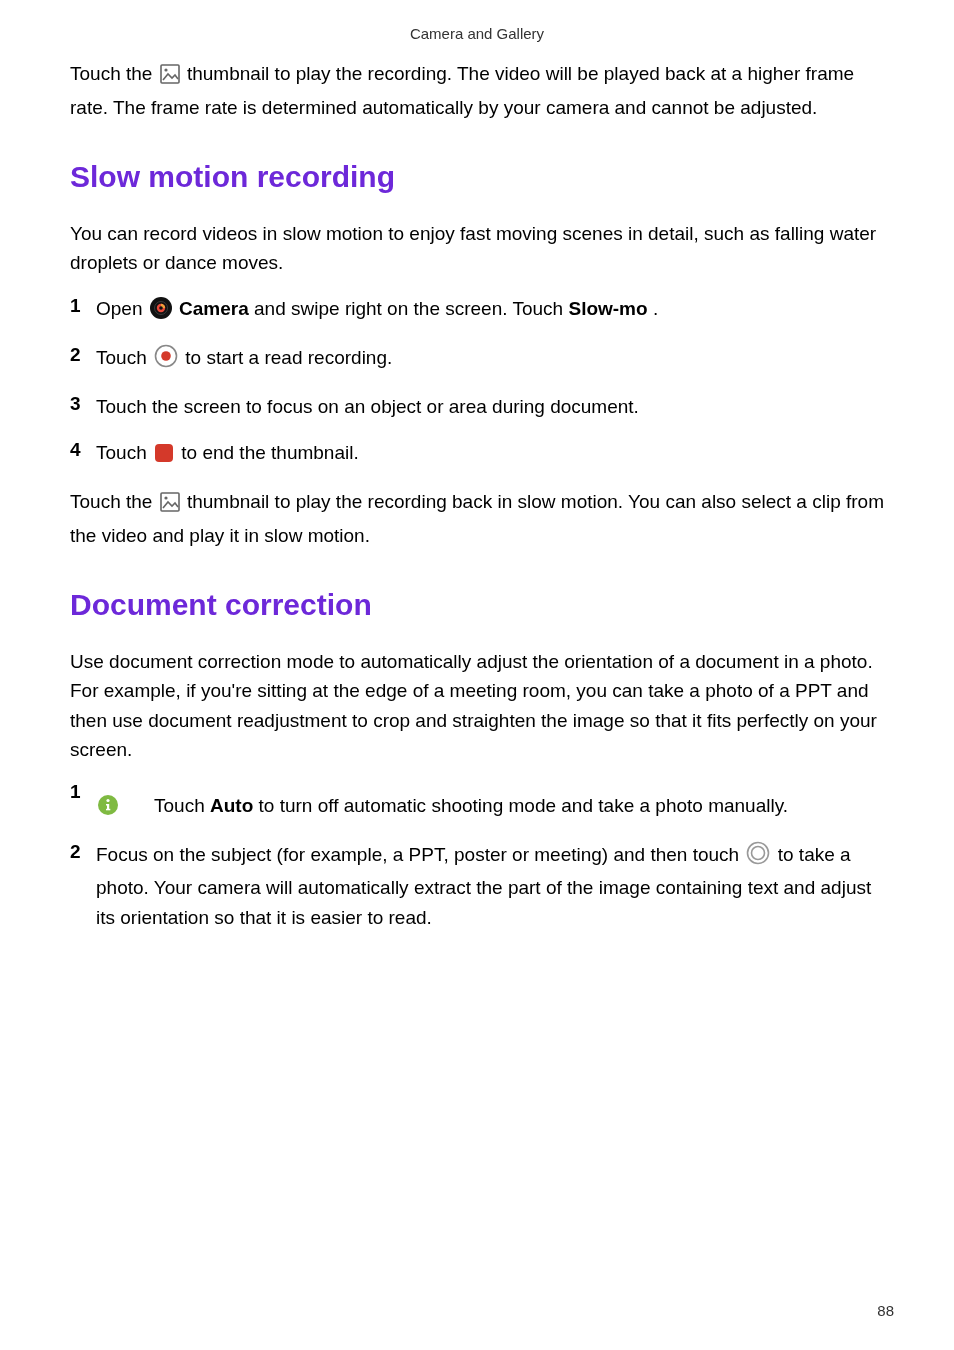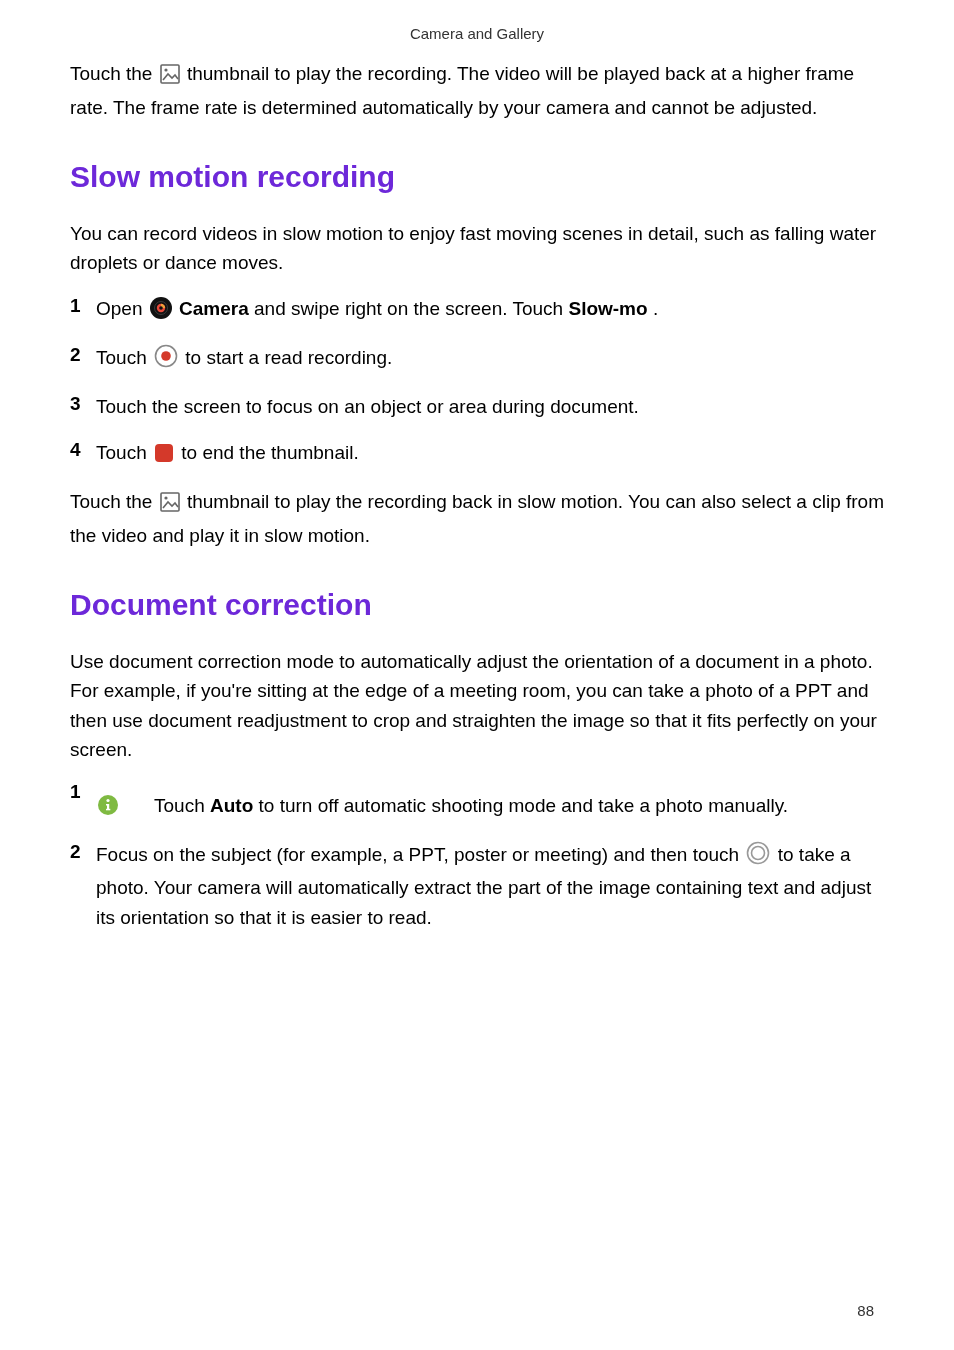--- a/index.html
+++ b/index.html
@@ -16,21 +16,21 @@
   }
   .header-label {
     text-align: center;
     font-size: 15px;
     color: #333;
     margin-bottom: 14px;
   }
   .page-number {
     position: absolute;
     bottom: 28px;
-    right: 80px;
+    right: 60px;
     font-size: 15px;
     color: #333;
   }
   h2.section {
     color: #6d28d9;
     font-size: 30px;
     font-weight: bold;
     margin-top: 32px;
     margin-bottom: 18px;
   }

